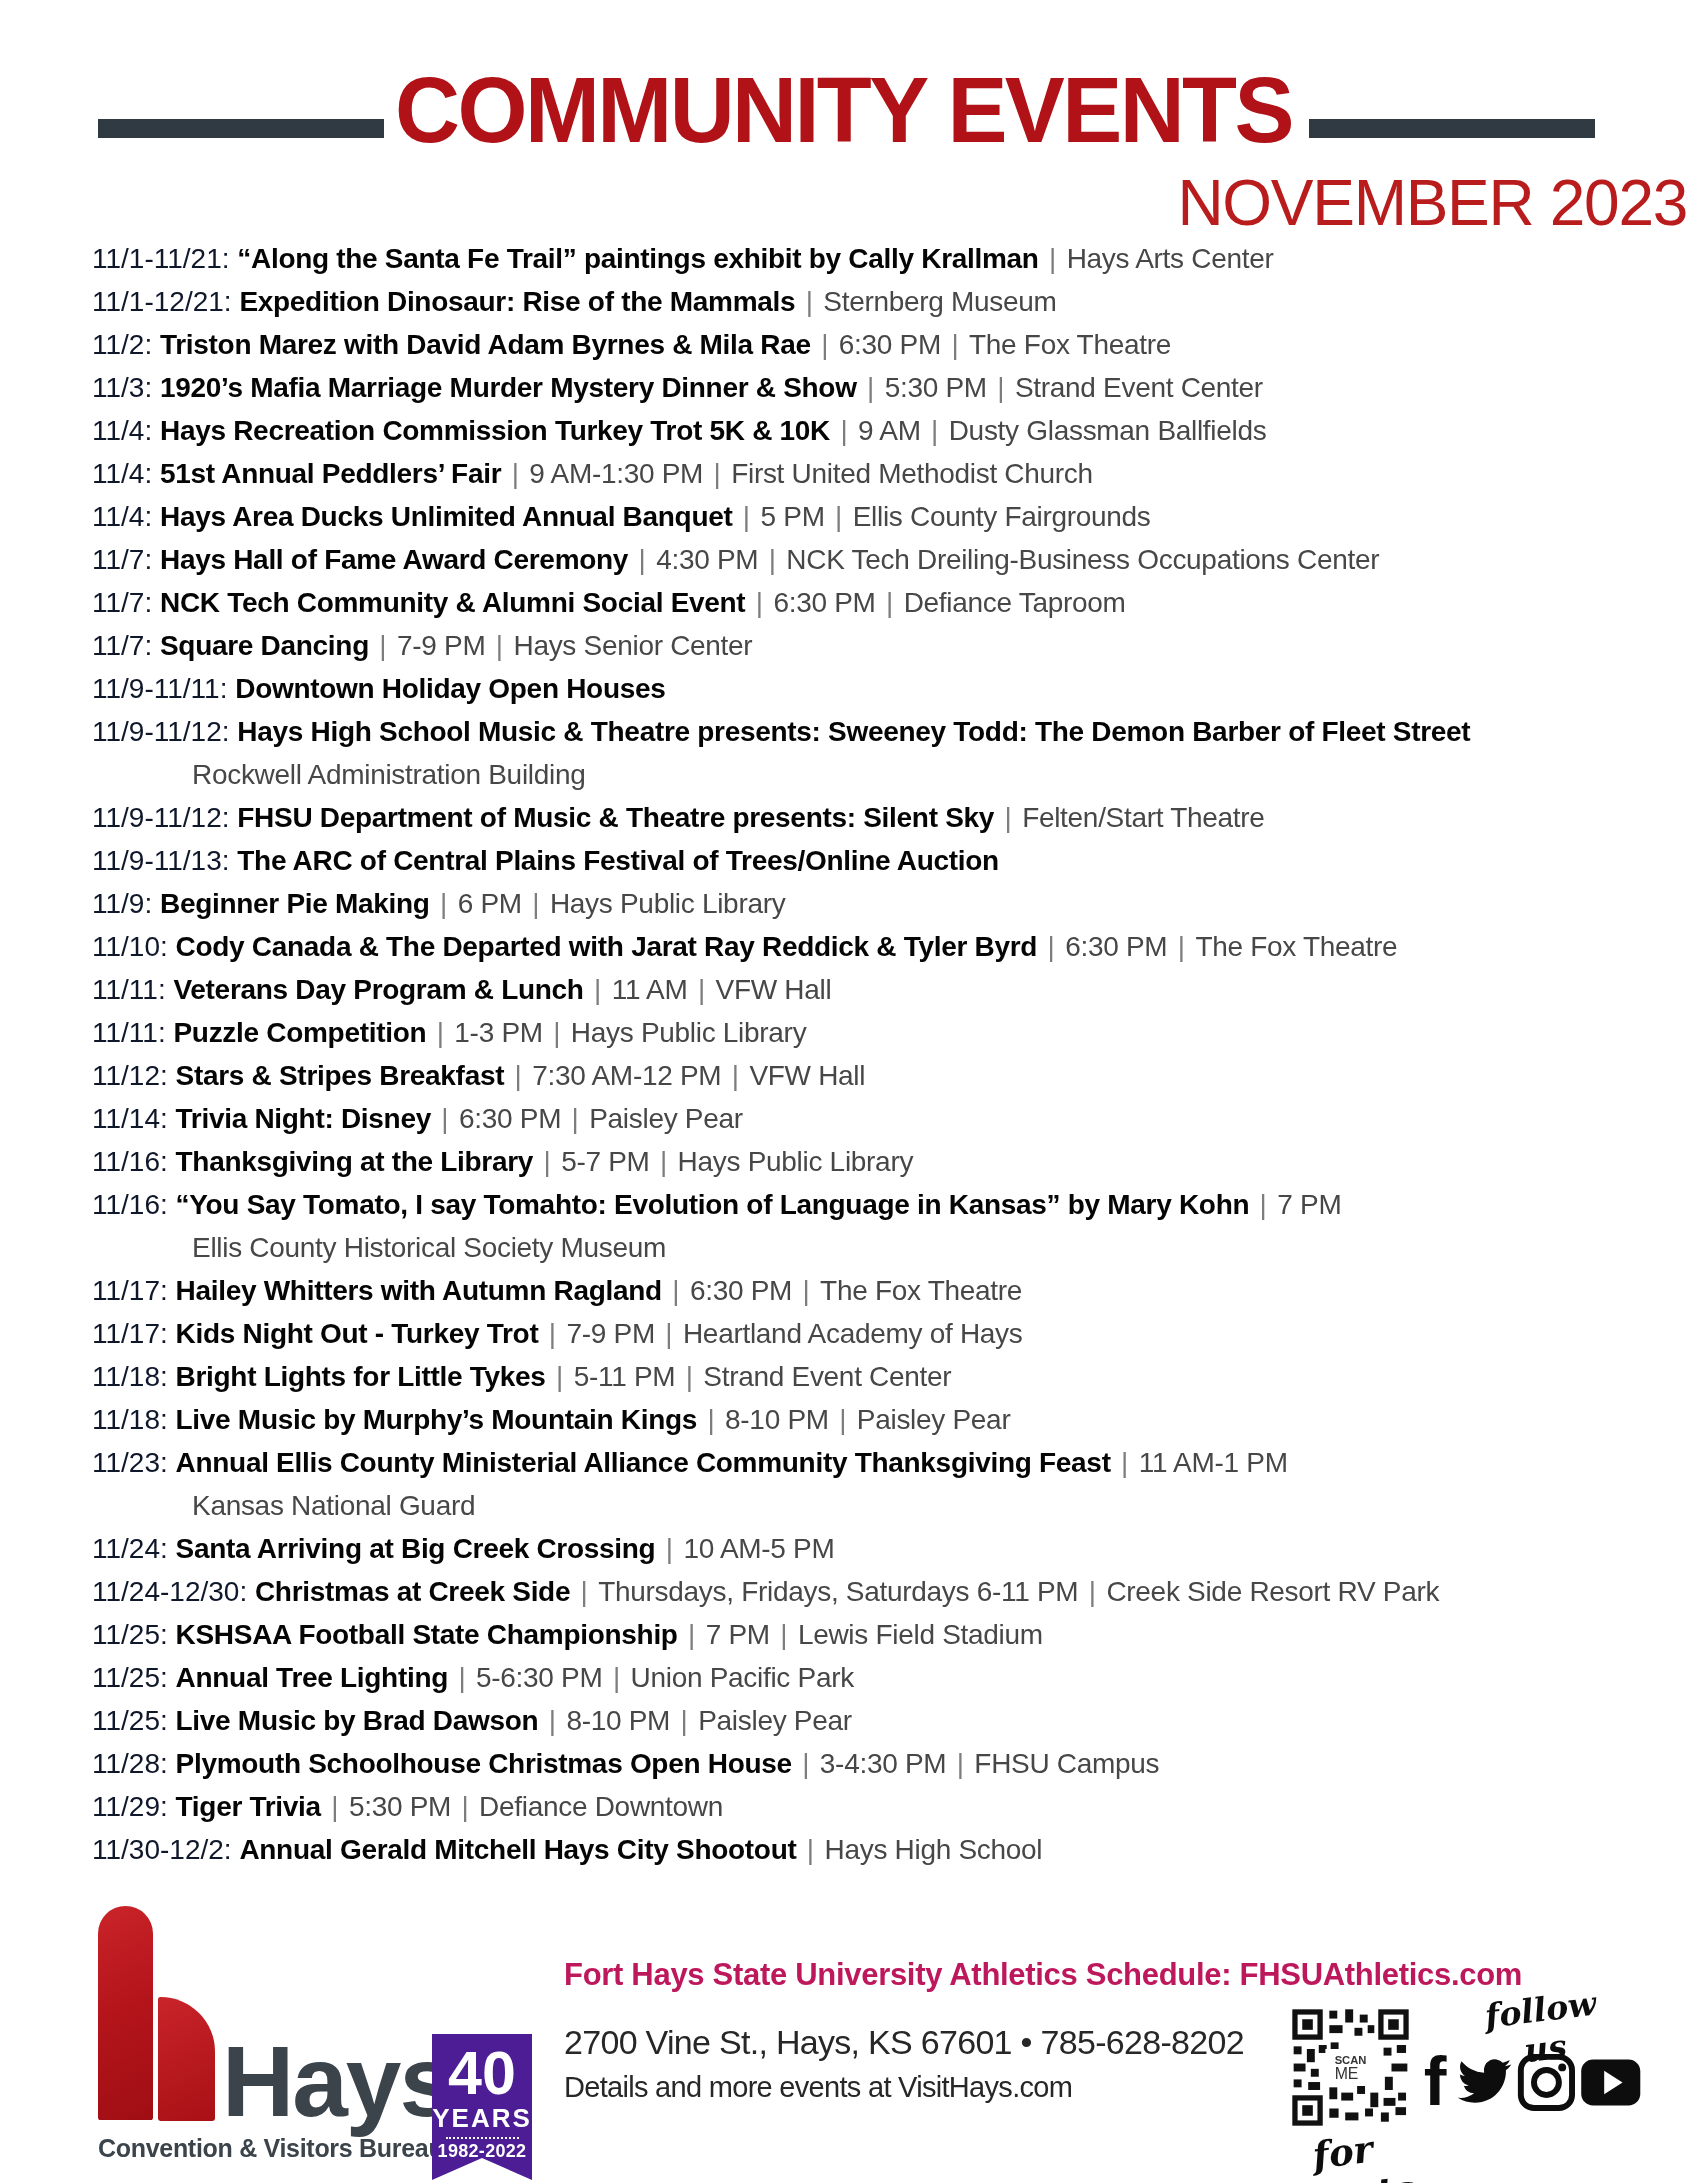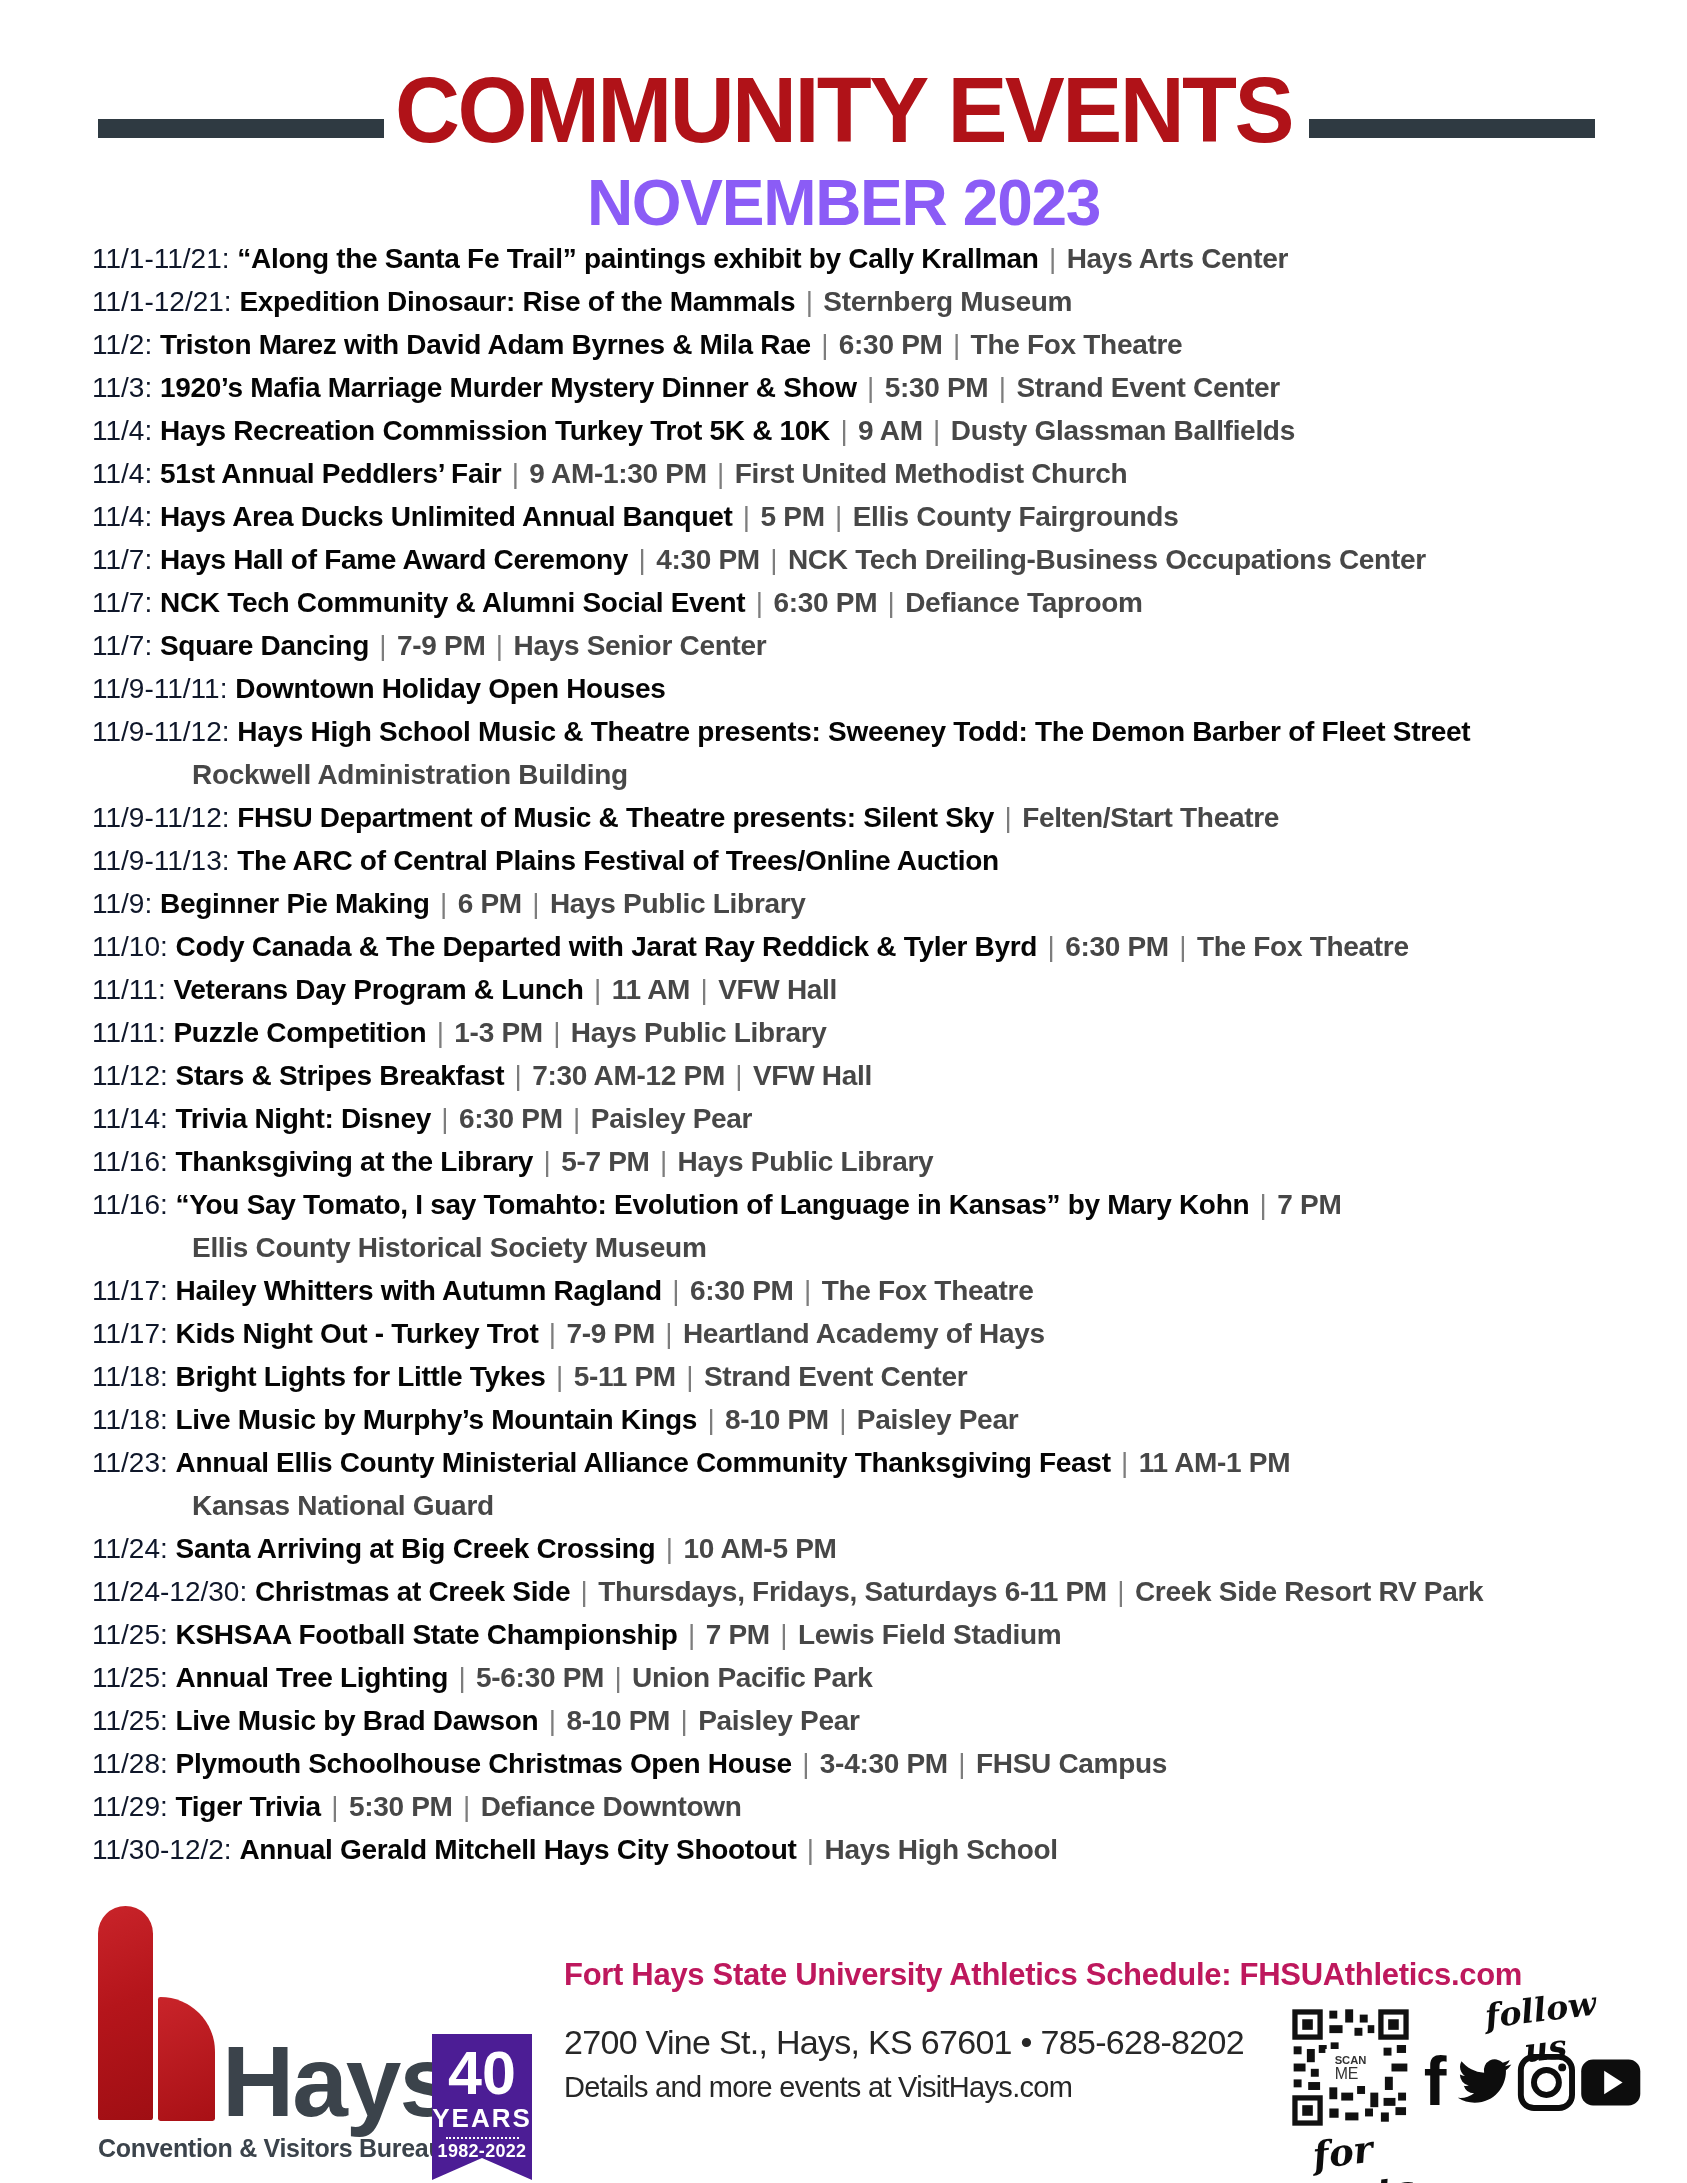--- a/index.html
+++ b/index.html
@@ -6,31 +6,31 @@
   .page{position:relative;width:1687px;height:2183px;background:#ffffff;overflow:hidden;
         font-family:"Liberation Sans",sans-serif;border-radius:19px;}
 
   
   .masthead{position:absolute;left:0;top:65px;width:100%;text-align:center;}
   .masthead h1{margin:0;font-size:90px;line-height:1.0;font-weight:bold;
                letter-spacing:-2.6px;color:#B01218;transform:scaleY(1.04);}
   .bar{position:absolute;top:119px;height:18.5px;background:#2F3A42;}
   .bar.left{left:98px;width:286px;}
   .bar.right{right:92px;width:286px;}
-  .subtitle{position:absolute;left:0;top:166px;width:100%;text-align:center;margin:0;
-            font-size:64px;font-weight:bold;letter-spacing:-1.3px;color:#8b5cf6;}
+  .subtitle{position:absolute;left:0;top:166px;width:100%;text-align:right;margin:0;
+            font-size:64px;font-weight:normal;letter-spacing:-1.3px;color:#b91c1c;}
 
   
   .events{position:absolute;left:92px;top:237px;right:30px;font-size:28px;line-height:43px;
           color:#1c1c1c;white-space:nowrap;}
   .event-line{height:43px;}
   .event-line.cont{padding-left:100px;}
   .ev-date{font-weight:normal;color:#0f172a;text-align:center;}
   .ev-title{font-weight:bold;color:#050505;letter-spacing:-0.3px;}
-  .ev-gray{color:#474747;font-weight:bold;letter-spacing:-0.3px;}
+  .ev-gray{color:#474747;font-weight:normal;letter-spacing:-0.3px;}
   .pipe{color:#7d7d7d;font-weight:normal;padding:0 2.6px;}
 
   
   .logo-col1{position:absolute;left:98px;top:1906px;width:55px;height:214px;
              background:linear-gradient(155deg,#c9242a 0%,#b5151b 45%,#9f0e13 100%);
              border-radius:28px 28px 2.6px 2.6px;}
   .logo-col2{position:absolute;left:158px;top:1997px;width:57px;height:124px;
              background:linear-gradient(155deg,#c9242a 0%,#a81015 100%);
              border-radius:2.6px 57px 2.6px 2.6px;}
   .logo-word{position:absolute;left:222px;top:2031px;font-size:100px;line-height:1;

